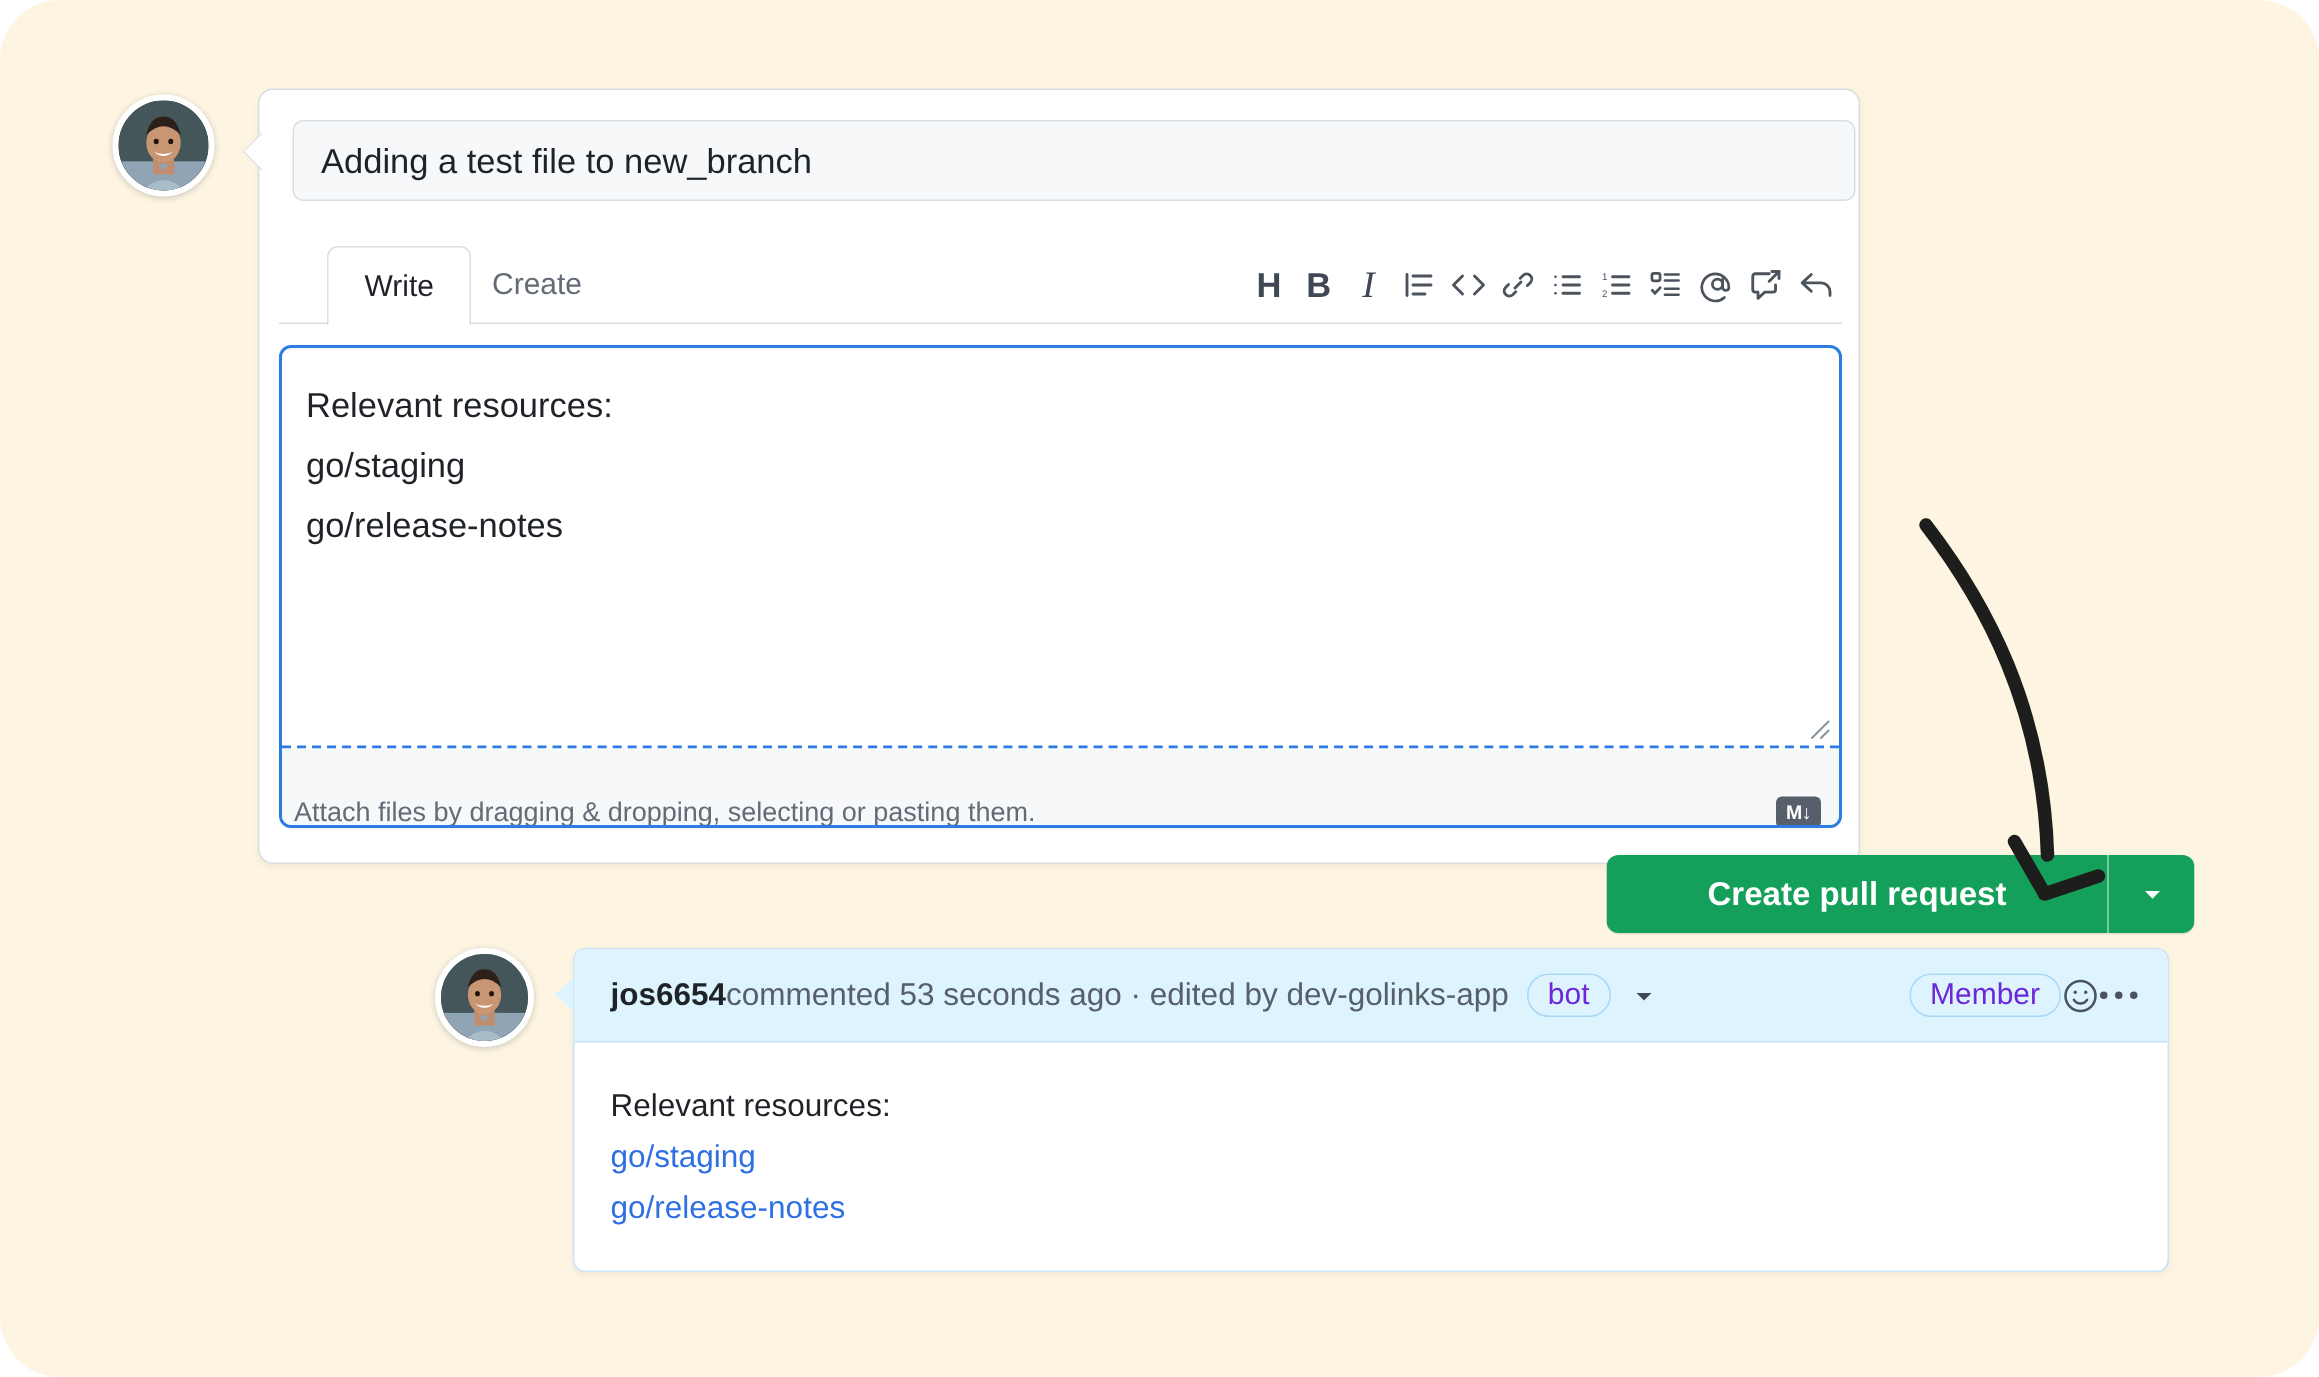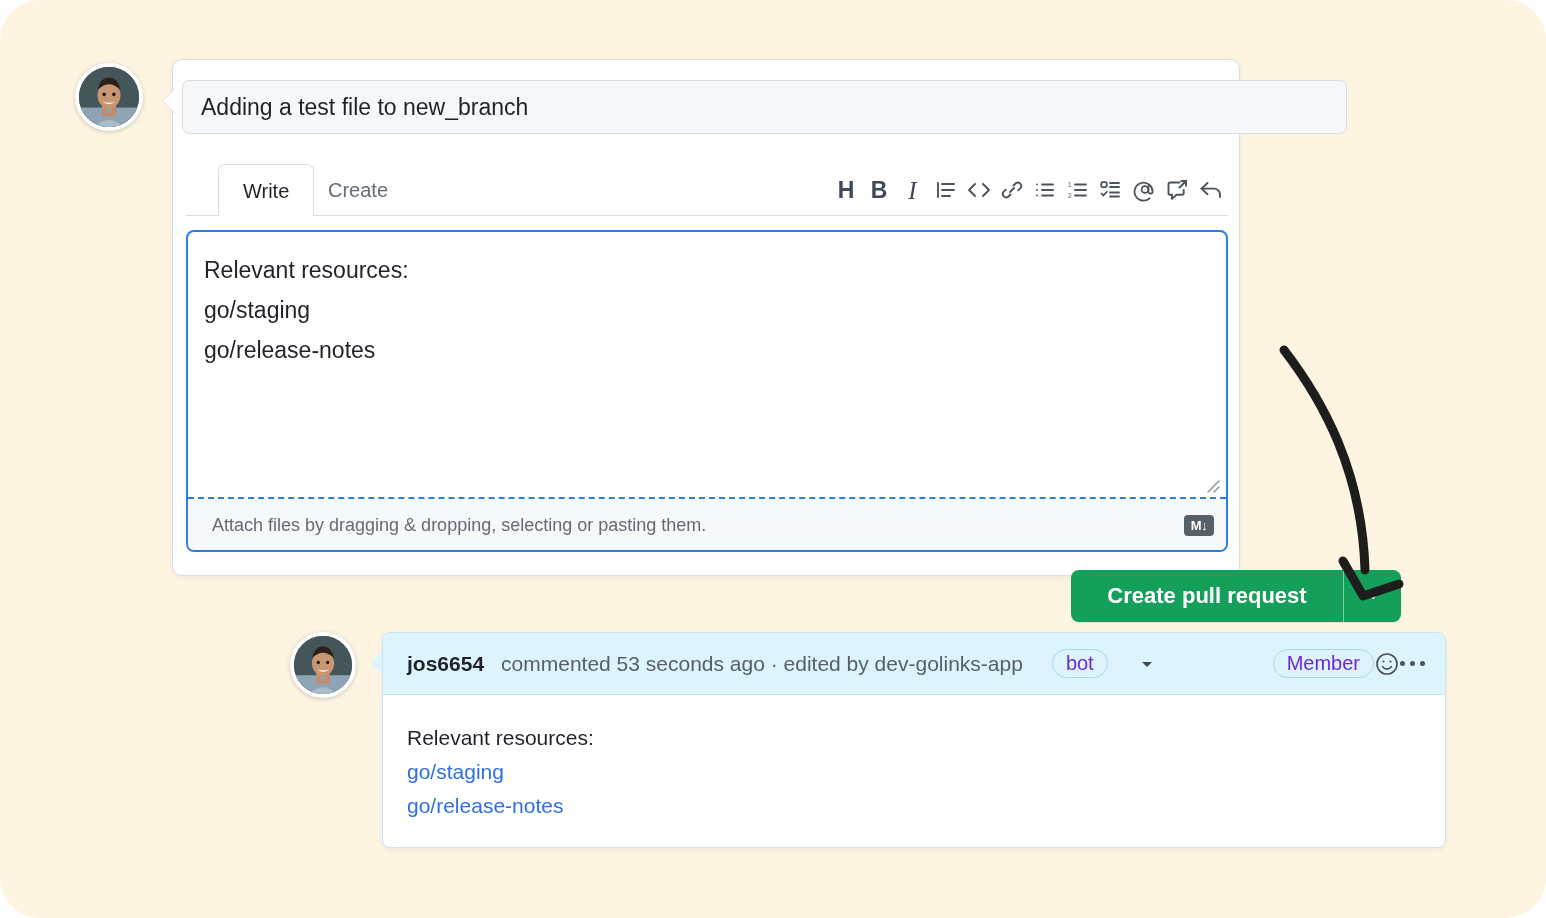--- a/index.html
+++ b/index.html
@@ -70,22 +70,22 @@
     border: 4px solid #ffffff;
     box-shadow: 0 1px 4px rgba(27,31,36,0.22);
     overflow: hidden;
     z-index: 4;
   }
   .face-svg { display:block; width:100%; height:100%; }
 
   
   #title-input {
     position: absolute;
-    left: 9px; top: 20px;
-    width: 1165px; height: 54px;
+    left: 22px; top: 20px;
+    width: 1042px; height: 54px;
     background: #f6f8fa;
     border: 1px solid #d8dee4;
     border-radius: 7px;
     font-family: "Liberation Sans", sans-serif;
     font-size: 23px;
     color: #1f2328;
     padding: 0 18px;
     line-height: 52px;
   }
 
@@ -173,23 +173,23 @@
     position: absolute;
     left: 0; right: 0; top: 265px;
     border-top: 2px dashed #2b7de0;
   }
   #editor-footer {
     position: absolute;
     left: 0; right: 0; top: 267px;
     height: 53px;
     background: #f6f8fa;
     display: flex;
-    align-items: center;
+    align-items: flex-end;
     justify-content: space-between;
-    padding: 0 12px 0 24px;
+    padding: 0 12px 0 8px;
   }
   #attach-hint {
     font-size: 18px;
     color: #636c76;
   }
   #md-badge {
     width: 30px; height: 21px;
     background: #57606a;
     border-radius: 4px;
     color: #ffffff;
@@ -204,21 +204,21 @@
     position: absolute;
     right: 4px; top: 243px;
     width: 20px; height: 20px;
     color: #8b949e;
   }
 
   
   #submit-group {
     position: absolute;
     left: 898px; top: 510px;
-    width: 330px; height: 52px;
+    width: 392px; height: 52px;
     display: flex;
     border-radius: 8px;
     overflow: hidden;
     box-shadow: 0 1px 0 rgba(27,31,36,0.1);
   }
   #submit-main {
     flex: 1;
     background: #1f9d55;
     background: #14a05a;
     color: #ffffff;
@@ -263,21 +263,21 @@
     left: 370px; top: 652px;
     width: 0; height: 0;
     border-top: 11px solid transparent;
     border-bottom: 11px solid transparent;
     border-right: 12px solid #ddf4ff;
     z-index: 3;
   }
   #meta-line {
     display: flex;
     align-items: center;
-    gap: 17px;
+    gap: 0;
     flex: 1;
     font-size: 21px;
     color: #57606a;
     white-space: nowrap;
   }
   #meta-author {
     font-weight: 700;
     color: #1f2328;
   }
   .pill {

